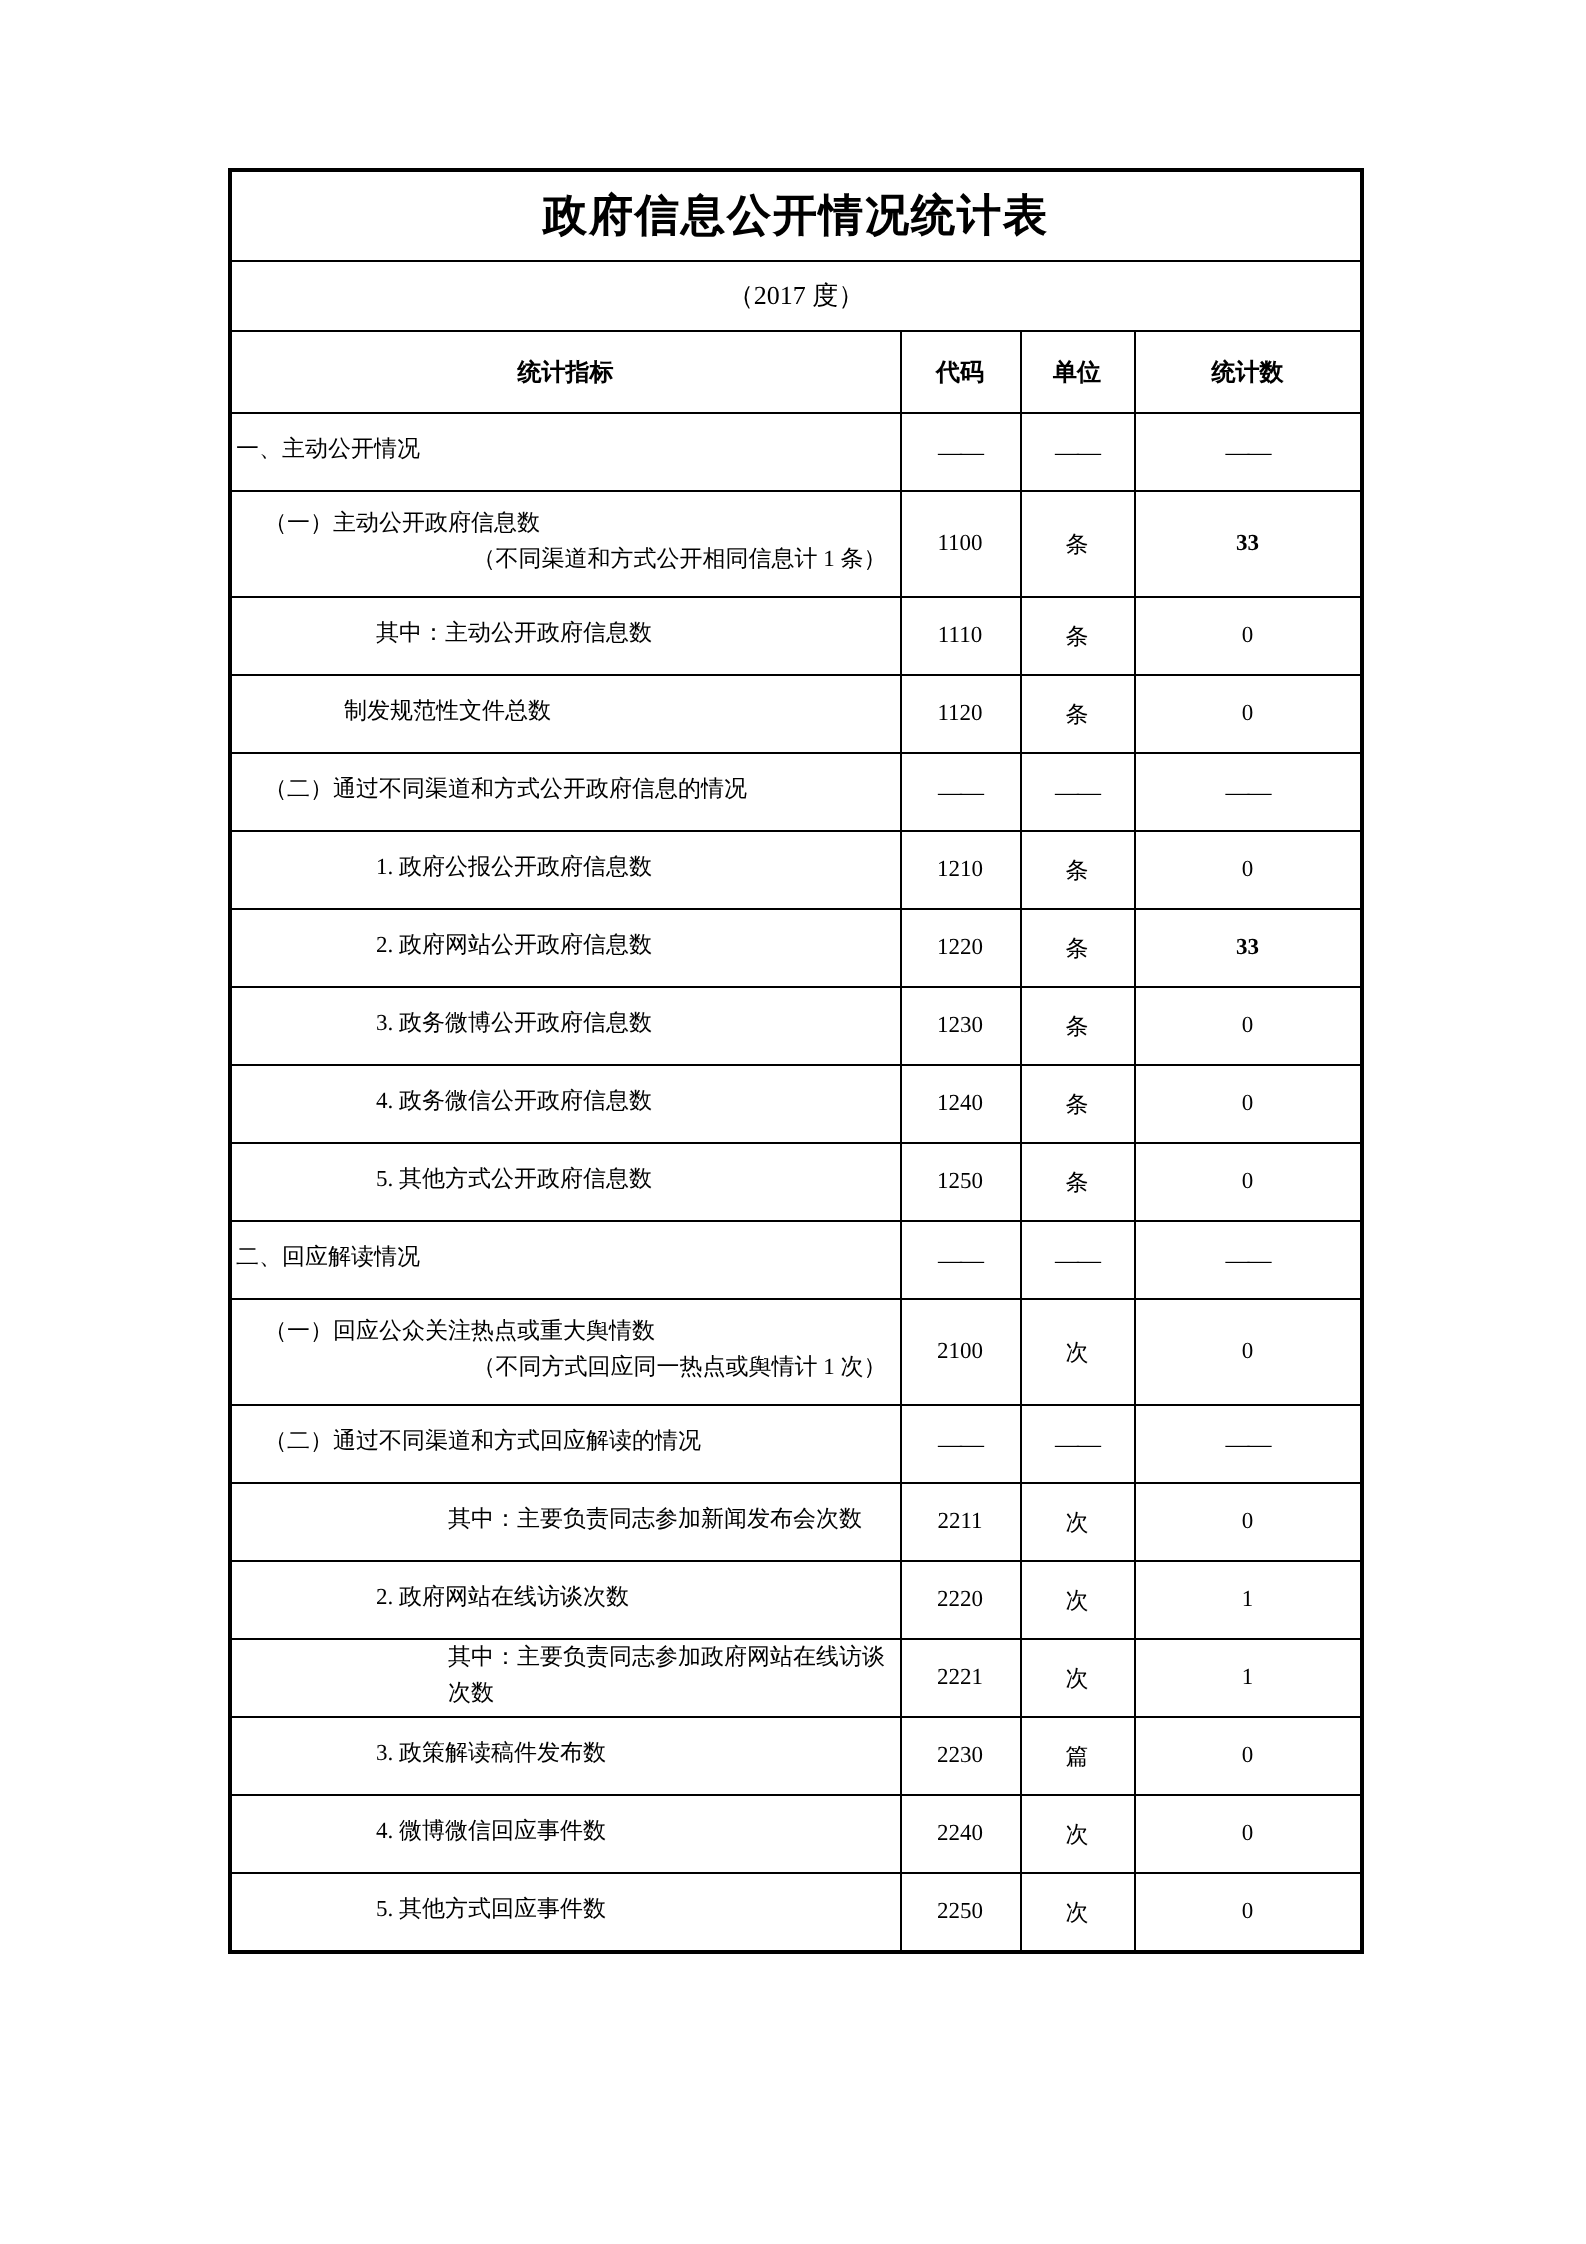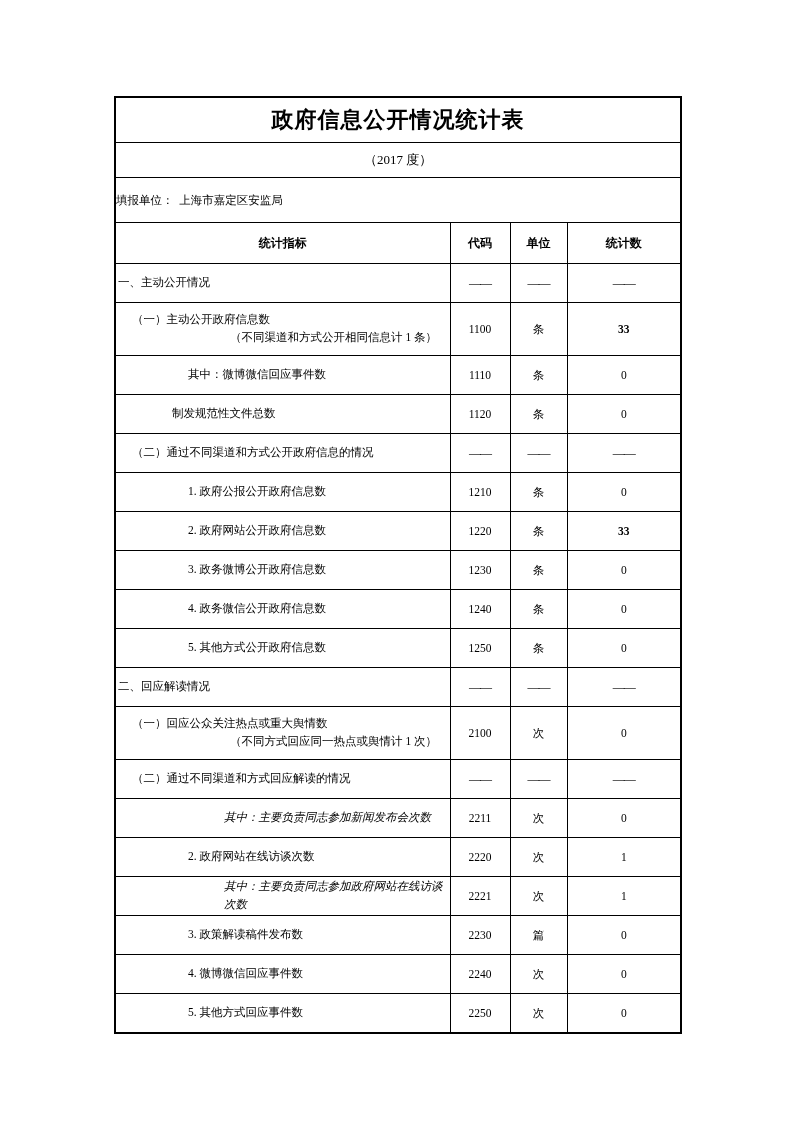--- a/index.html
+++ b/index.html
@@ -11,21 +11,21 @@
     width: 793px;
     height: 1122px;
     font-family: "Liberation Serif", "DejaVu Serif", serif;
     color: #000000;
     position: relative;
     overflow: hidden;
   }
   #sheet {
     position: absolute;
     left: 114px;
-    top: 96px;
+    top: 84px;
     width: 652px;
   }
   table.gov {
     border-collapse: collapse;
     width: 566px;
     table-layout: fixed;
   }
   table.gov td {
     border: 1px solid #000000;
     padding: 0;
@@ -84,47 +84,44 @@
 
   .c-code, .c-unit, .c-num {
     text-align: center;
     font-size: 11.5px;
   }
   .c-num.bold { font-weight: bold; }
   .dash { letter-spacing: -1px; font-size: 12px; }
 
   .txt-sec     { padding-left: 2px; }
   .txt-sub     { padding-left: 16px; }
-  .txt-sub2    { padding-left: 114px; }
+  .txt-sub2    { padding-left: 114px; text-align: center; }
   .txt-item    { padding-left: 72px; }
   .txt-item2   { padding-left: 56px; }
-  .txt-qz      { padding-left: 108px; font-style: italic; }
+  .txt-qz      { padding-left: 108px; }
 </style>
 </head>
 <body>
 
 <div id="sheet">
   <table class="gov">
     <colgroup>
       <col style="width:335px">
       <col style="width:60px">
       <col style="width:57px">
       <col style="width:114px">
     </colgroup>
     <tbody>
       <tr>
         <td class="title-cell" colspan="4">政府信息公开情况统计表</td>
       </tr>
       <tr>
         <td class="subtitle-cell" colspan="4">（2017 度）</td>
       </tr>
       <tr>
-        <td class="unit-cell" colspan="4"><span>填报单位：</span>&nbsp;&nbsp;<span>上海市嘉定区安监局</span></td>
-      </tr>
-      <tr>
         <td class="hdr">统计指标</td>
         <td class="hdr">代码</td>
         <td class="hdr">单位</td>
         <td class="hdr">统计数</td>
       </tr>
     </tbody>
     <tbody id="rows-body">
         <tr class="ind-row">
           <td class="ind">
             <span class="l1 txt-sec">一、主动公开情况</span>
@@ -137,21 +134,21 @@
           <td class="ind">
             <span class="l1 txt-sub">（一）主动公开政府信息数</span>
             <span class="l2 txt-sub2">（不同渠道和方式公开相同信息计 1 条）</span>
           </td>
           <td class="c-code">1100</td>
           <td class="c-unit">条</td>
           <td class="c-num bold">33</td>
         </tr>
         <tr class="ind-row">
           <td class="ind">
-            <span class="l1 txt-item">其中：微博微信回应事件数</span>
+            <span class="l1 txt-item">其中：主动公开政府信息数</span>
           </td>
           <td class="c-code">1110</td>
           <td class="c-unit">条</td>
           <td class="c-num">0</td>
         </tr>
         <tr class="ind-row">
           <td class="ind">
             <span class="l1 txt-item2">制发规范性文件总数</span>
           </td>
           <td class="c-code">1120</td>

